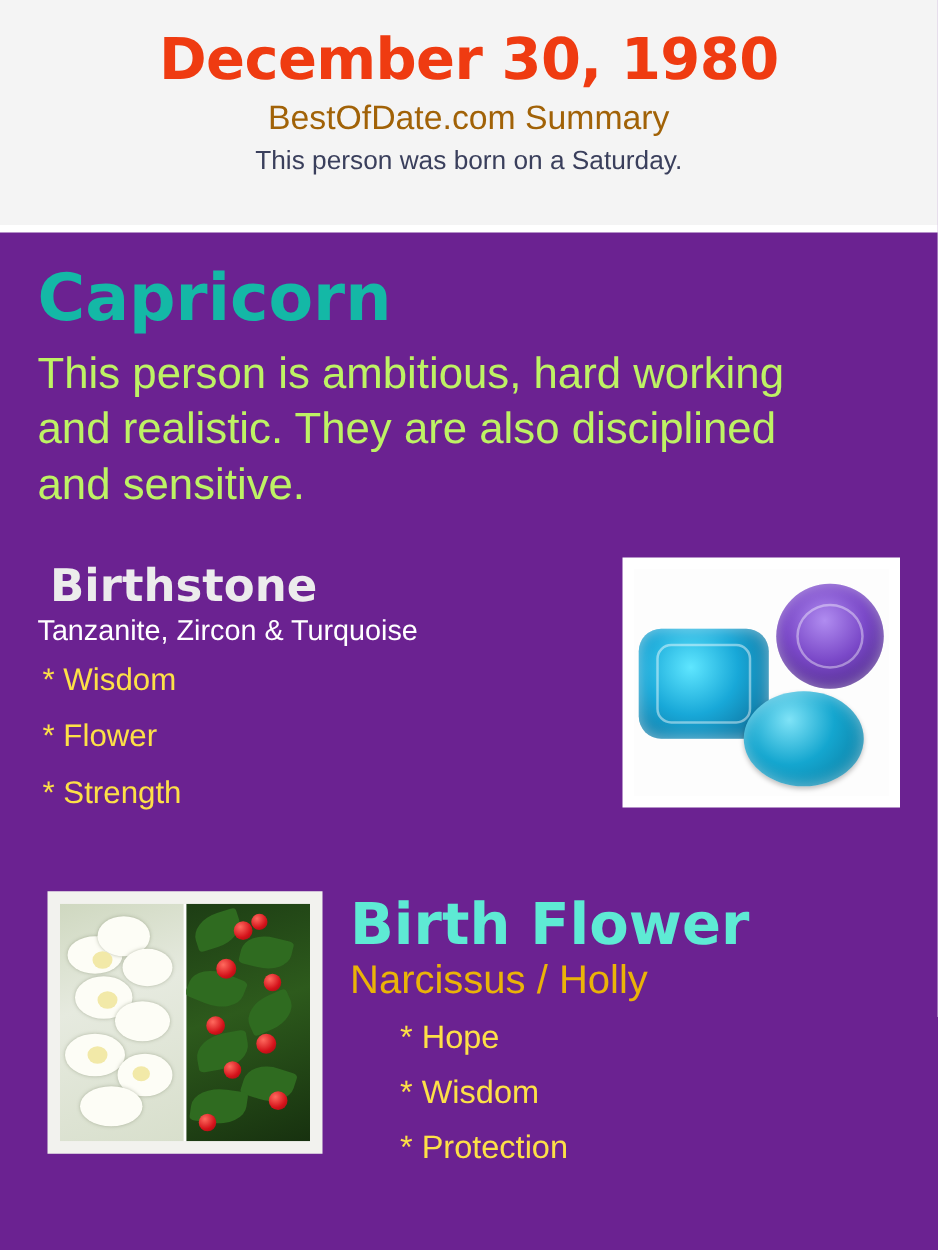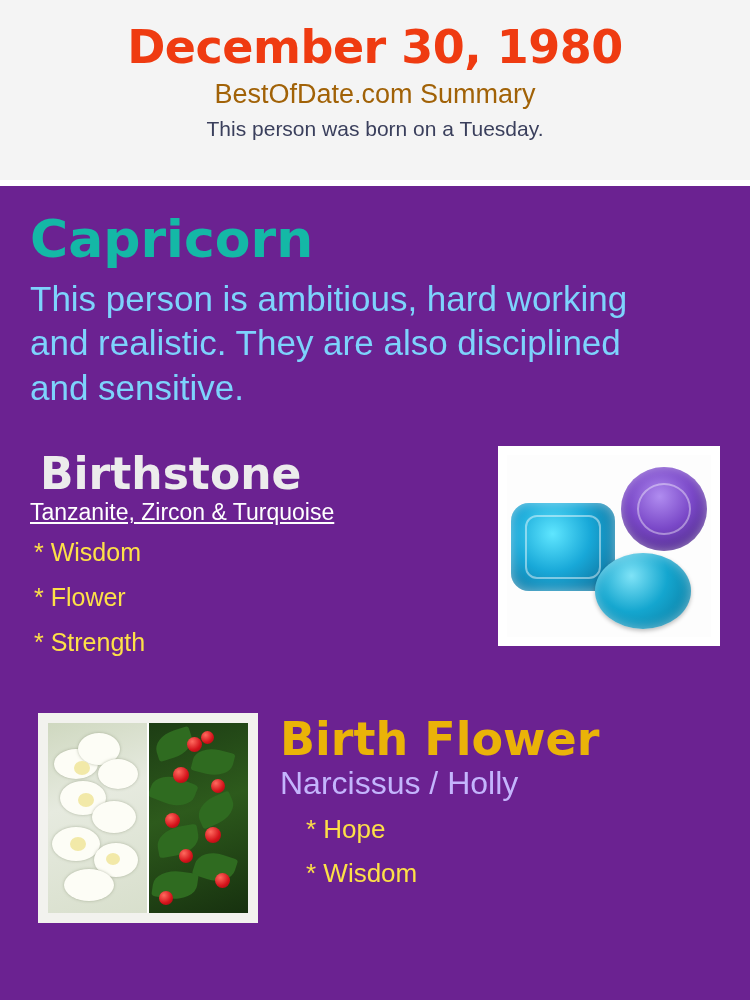--- a/index.html
+++ b/index.html
@@ -67,50 +67,49 @@
   }
 
   .zodiac-title {
     color: #14b8a6;
     font-size: 52px;
     font-weight: bold;
     margin: 0 0 10px 0;
     line-height: 1.05;
   }
   .zodiac-desc {
-    color: #7dd3fc;
+    color: #bef264;
     font-size: 35px;
     line-height: 1.28;
     margin: 0;
     font-family: "Liberation Sans", sans-serif;
     max-width: 620px;
   }
 
   
   .stone-section {
     margin-top: 40px;
     position: relative;
     min-height: 220px;
   }
   .stone-text {
     width: 450px;
   }
   .stone-title {
     color: #ececec;
-    font-size: 44px;
+    font-size: 36px;
     font-weight: bold;
     margin: 0 0 2px 10px;
     line-height: 1.05;
   }
   .stone-sub {
     color: #ffffff;
     font-size: 23px;
     margin: 0 0 14px 0;
     font-family: "Liberation Sans", sans-serif;
-    text-decoration: underline;
   }
   .bullet {
     color: #fde047;
     font-size: 25px;
     line-height: 1.0;
     margin: 0 0 20px 4px;
     font-family: "Liberation Sans", sans-serif;
   }
 
   .stone-photo {
@@ -186,35 +185,35 @@
     position: absolute;
     background: #2f6b20;
     border-radius: 60% 10% 60% 10%;
   }
 
   .flower-text {
     margin-left: 250px;
     padding-top: 2px;
   }
   .flower-title {
-    color: #eab308;
+    color: #5eead4;
     font-size: 46px;
     font-weight: bold;
     margin: 0 0 2px 0;
     line-height: 1.05;
     text-align: left;
   }
   .flower-sub {
-    color: #c4b5fd;
+    color: #eab308;
     font-size: 32px;
     margin: 0 0 14px 0;
     font-family: "Liberation Sans", sans-serif;
   }
   .flower-bullets {
-    margin-left: 22px;
+    margin-left: 36px;
   }
   .flower-bullets .bullet {
     font-size: 26px;
     margin-bottom: 18px;
   }
 
   
   .gem-cushion {
     position: absolute;
     left: 4px;
@@ -261,21 +260,21 @@
   }
 </style>
 </head>
 <body>
 
 <div class="page">
 
   <div class="header">
     <div class="header-date">December 30, 1980</div>
     <div class="header-sub">BestOfDate.com Summary</div>
-    <div class="header-note">This person was born on a Tuesday.</div>
+    <div class="header-note">This person was born on a Saturday.</div>
   </div>
 
   <div class="divider"></div>
 
   <div class="body">
 
     <div class="zodiac-title">Capricorn</div>
     <div class="zodiac-desc">This person is ambitious, hard working and realistic. They are also disciplined and sensitive.</div>
 
     <div class="stone-section">
@@ -333,18 +332,19 @@
           </div>
         </div>
       </div>
 
       <div class="flower-text">
         <div class="flower-title">Birth Flower</div>
         <div class="flower-sub">Narcissus / Holly</div>
         <div class="flower-bullets">
           <div class="bullet">* Hope</div>
           <div class="bullet">* Wisdom</div>
+          <div class="bullet">* Protection</div>
         </div>
       </div>
     </div>
 
   </div>
 </div>
 
 </body></html>

